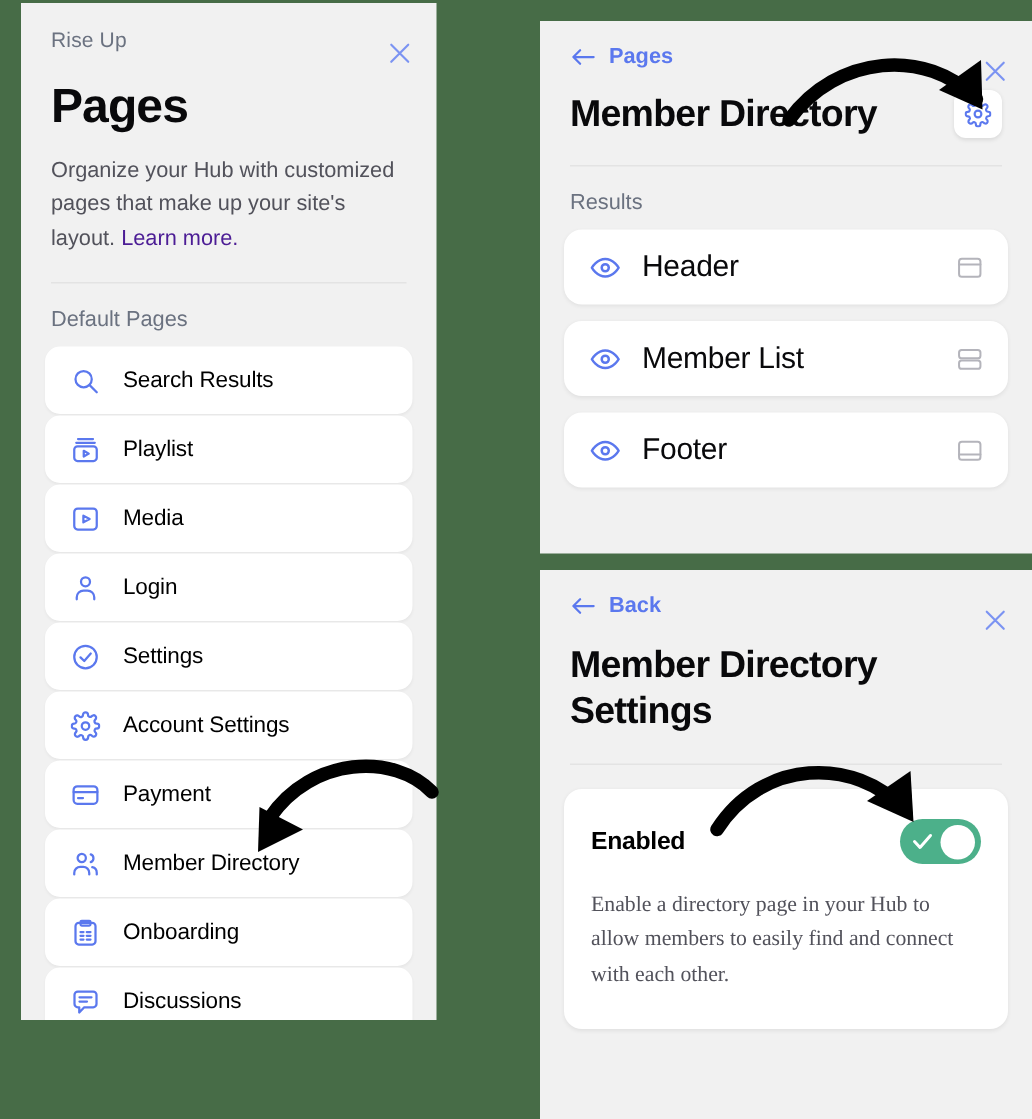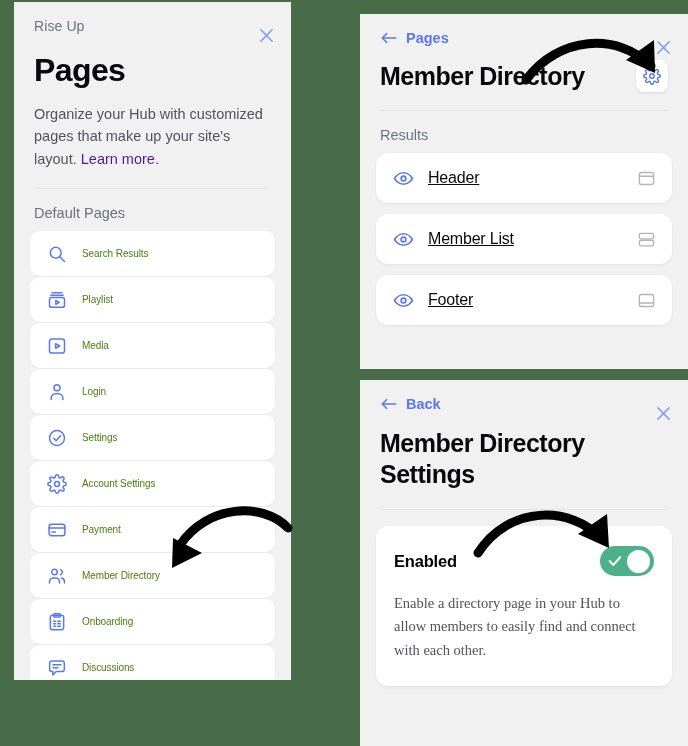--- a/index.html
+++ b/index.html
@@ -54,21 +54,21 @@
     height: 45px; padding: 0 16px; margin-bottom: 1px;
     box-shadow: 0 1px 2px rgba(0,0,0,.045);
     cursor: pointer;
   }
   .row .ico {
     width: 22px; height: 22px; margin-right: 14px;
     color: #5b78ee; flex: 0 0 auto;
     display: flex; align-items: center; justify-content: center;
   }
   .row .ico svg { width: 20px; height: 20px; }
-  .row .lbl { font-size: 10px; color: #4d7c0f; letter-spacing: -.1px; }
+  .row .lbl { font-size: 15px; color: #000000; letter-spacing: -.1px; }
 
   
   #panel-directory { left: 360px; top: 14px; width: 328px; height: 355px; }
   .back-link {
     display: flex; align-items: center; gap: 8px;
     color: #5b78ee; font-size: 14.5px; font-weight: 600;
     cursor: pointer; width: fit-content;
   }
   .back-link svg { width: 18px; height: 14px; }
   #panel-directory .title-row {
@@ -89,21 +89,21 @@
   .sec-row {
     display: flex; align-items: center;
     background: #fff; border-radius: 12px;
     height: 50px; padding: 0 16px; margin-bottom: 11px;
     box-shadow: 0 1px 3px rgba(0,0,0,.07);
     cursor: pointer;
   }
   .sec-row .eye { width: 22px; height: 22px; margin-right: 14px; color: #5b78ee;
                   display:flex; align-items:center; justify-content:center; flex:0 0 auto;}
   .sec-row .eye svg { width: 21px; height: 21px; }
-  .sec-row .lbl { font-size: 16px; color: #09090b; flex: 1 1 auto; letter-spacing:-.2px;text-decoration:underline;}
+  .sec-row .lbl { font-size: 20px; color: #09090b; flex: 1 1 auto; letter-spacing:-.2px;}
   .sec-row .layout { width: 20px; height: 20px; color: #b4b4bb; flex:0 0 auto;
                      display:flex; align-items:center; justify-content:center;}
   .sec-row .layout svg { width: 19px; height: 19px; }
 
   
   #panel-settings { left: 360px; top: 380px; width: 328px; height: 366px; }
   h2.big3 {
     font-size: 25px; font-weight: 700; color: #09090b;
     letter-spacing: -.5px; line-height: 1.22; margin-top: 16px;
     max-width: 250px;

